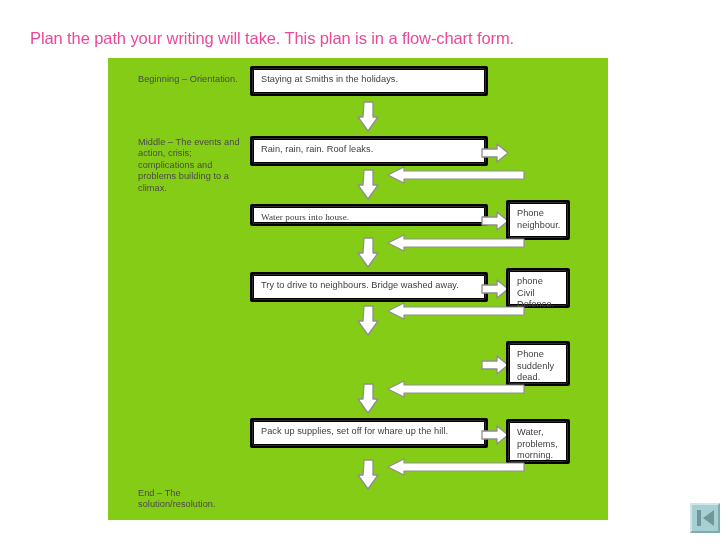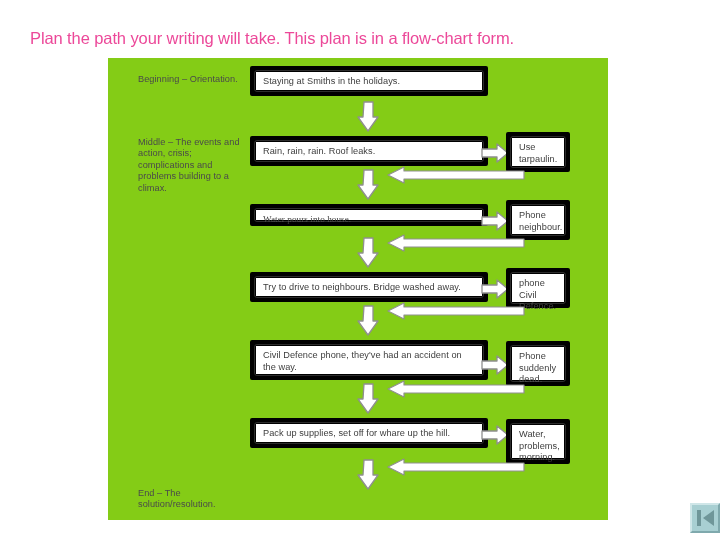--- a/index.html
+++ b/index.html
@@ -57,21 +57,21 @@
     letter-spacing: 0.05px;
   }
   .stage-beginning { left: 30px; top: 16px; }
   .stage-middle    { left: 30px; top: 79px; }
   .stage-end       { left: 30px; top: 430px; }
 
   
   .node {
     position: absolute;
     box-sizing: border-box;
-    border: 6px solid #000000;
+    border: 4px solid #000000;
     background: #ffffff;
     color: #3d3d3d;
     font-size: 9.2px;
     line-height: 11.6px;
     letter-spacing: 0.05px;
     padding: 4px 7px;
     border-radius: 2px;
   }
   .node.main {
     left: 142px;
@@ -172,21 +172,20 @@
     </div>
 
     <div class="node main" style="top:78px; height:30px;">Rain, rain, rain.  Roof leaks.</div>
 
     <div class="arrow-right" style="top:84px;">
       <svg width="30" height="22" viewBox="0 0 30 22">
         <path d="M2 7 L17 7 L17 2 L28 11 L17 20 L17 15 L2 15 Z" fill="#ffffff" stroke="#8f8f8f" stroke-width="1.3" stroke-linejoin="round"></path>
       </svg>
     </div>
 
-    <div class="node side" style="top:74px; height:40px;">Use tarpaulin.</div>
 
     <div class="arrow-back" style="top:108px;">
       <svg width="140" height="18" viewBox="0 0 140 18">
         <path d="M138 5 L18 5 L18 1 L2 9 L18 17 L18 13 L138 13 Z" fill="#ffffff" stroke="#8f8f8f" stroke-width="1.2" stroke-linejoin="round"></path>
       </svg>
     </div>
 
     <div class="arrow-down" style="top:110px;">
       <svg width="34" height="34" viewBox="0 0 34 34">
         <path d="M13 2 L22 2 L22 17 L27 17 L17 31 L7 17 L12 17 Z" fill="#ffffff" stroke="#8f8f8f" stroke-width="1.3" stroke-linejoin="round"></path>
@@ -230,21 +229,20 @@
         <path d="M138 5 L18 5 L18 1 L2 9 L18 17 L18 13 L138 13 Z" fill="#ffffff" stroke="#8f8f8f" stroke-width="1.2" stroke-linejoin="round"></path>
       </svg>
     </div>
 
     <div class="arrow-down" style="top:246px;">
       <svg width="34" height="34" viewBox="0 0 34 34">
         <path d="M13 2 L22 2 L22 17 L27 17 L17 31 L7 17 L12 17 Z" fill="#ffffff" stroke="#8f8f8f" stroke-width="1.3" stroke-linejoin="round"></path>
       </svg>
     </div>
 
-    <div class="node main tall" style="top:282px; height:40px;">Civil Defence phone, they've had an accident on the way.</div>
 
     <div class="arrow-right" style="top:296px;">
       <svg width="30" height="22" viewBox="0 0 30 22">
         <path d="M2 7 L17 7 L17 2 L28 11 L17 20 L17 15 L2 15 Z" fill="#ffffff" stroke="#8f8f8f" stroke-width="1.3" stroke-linejoin="round"></path>
       </svg>
     </div>
 
     <div class="node side" style="top:283px; height:45px;">Phone suddenly dead.</div>
 
     <div class="arrow-back" style="top:322px;">

